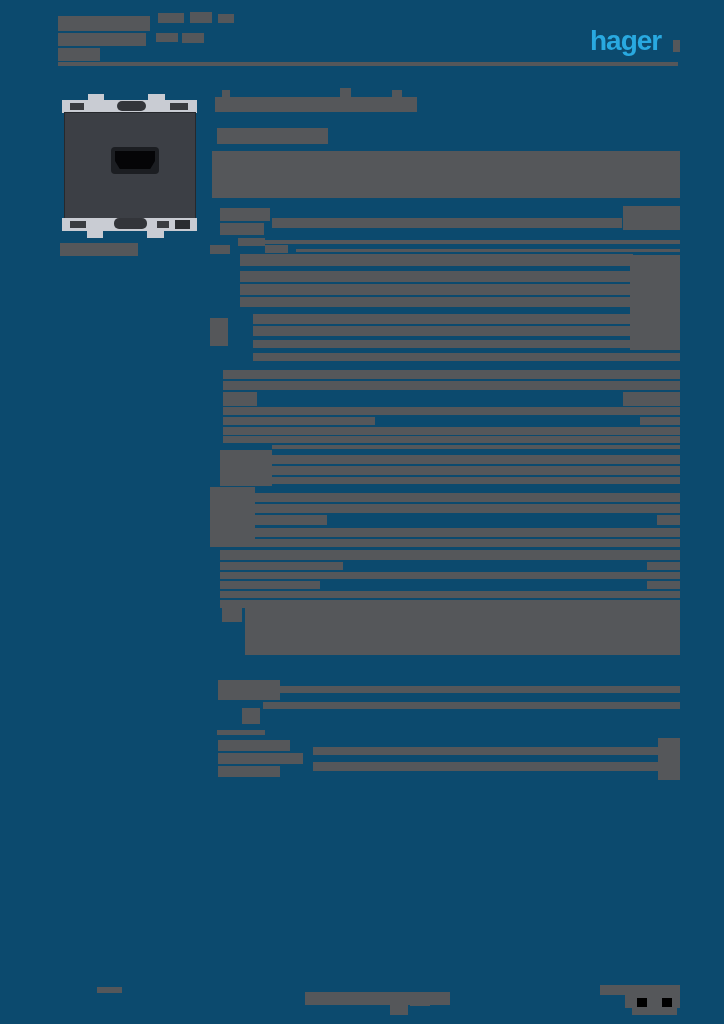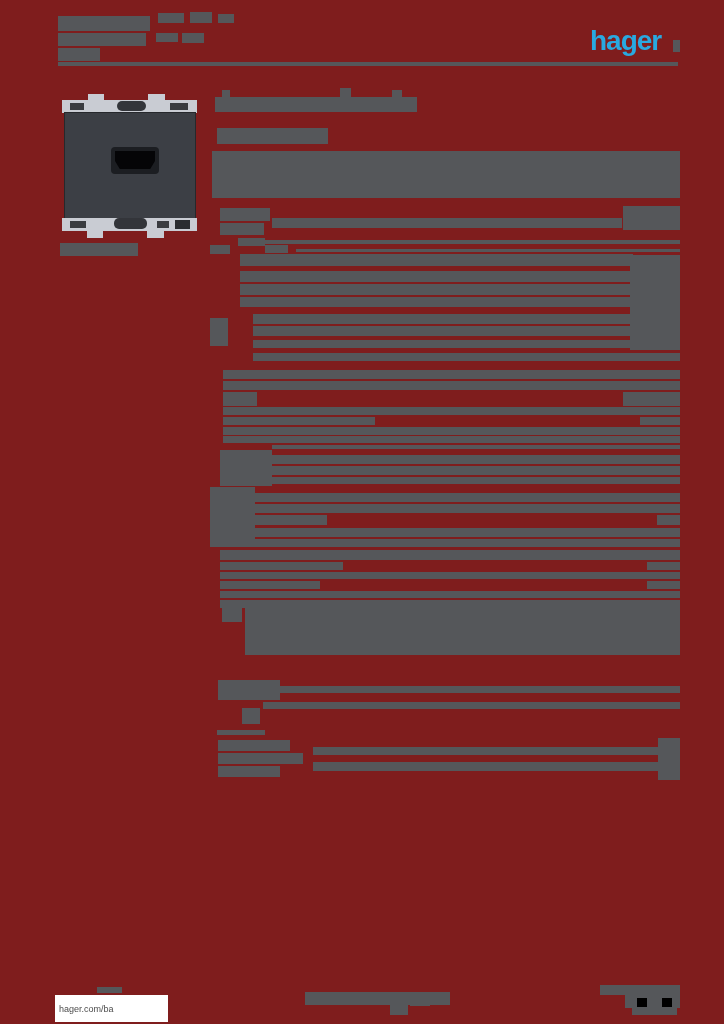--- a/index.html
+++ b/index.html
@@ -32,21 +32,21 @@
   #pi-tab-bl{left:27px;top:143px;width:16px;height:7px;background:#c9ccd3;}
   #pi-tab-br{left:87px;top:143px;width:17px;height:7px;background:#c9ccd3;}
   
   #footer-link-box{position:absolute;left:55px;top:995px;width:113px;height:27px;background:#ffffff;
       display:flex;align-items:center;}
   #footer-link{font-size:9px;color:#4c4c4c;padding-left:4px;letter-spacing:0px;}
 </style>
 </head>
 <body>
 
-<div id="page" style="background: #7f1d1d;">
+<div id="page" style="background: #0c4a6e;">
 
   <div id="logo" style="color: rgb(41, 169, 224);">hager</div>
   <div id="logo-reg"></div>
   <div id="header-rule"></div>
 
   <div id="product-image">
     <div class="pi" id="pi-tab-tl"></div>
     <div class="pi" id="pi-tab-tr"></div>
     <div class="pi" id="pi-strip-top"></div>
     <div class="pi" id="pi-mark-t1"></div>
@@ -145,17 +145,14 @@
       <div class="blk" style="left: 305px; top: 992px; width: 145px; height: 13px; background: rgb(85, 87, 90);"></div>
       <div class="blk" style="left: 390px; top: 1005px; width: 18px; height: 10px; background: rgb(85, 87, 90);"></div>
       <div class="blk" style="left: 410px; top: 1002px; width: 20px; height: 4px; background: rgb(85, 87, 90);"></div>
       <div class="blk" style="left: 600px; top: 985px; width: 25px; height: 10px; background: rgb(85, 87, 90);"></div>
       <div class="blk" style="left: 625px; top: 985px; width: 55px; height: 23px; background: rgb(85, 87, 90);"></div>
       <div class="blk" style="left: 632px; top: 1008px; width: 45px; height: 7px; background: rgb(85, 87, 90);"></div>
       <div class="blk" style="left: 637px; top: 998px; width: 10px; height: 9px; background: rgb(0, 0, 0);"></div>
       <div class="blk" style="left: 662px; top: 998px; width: 10px; height: 9px; background: rgb(0, 0, 0);"></div>
     </div>
 
-  <div id="footer-link-box">
-    <span id="footer-link">hager.com/ba</span>
-  </div>
 
 </div>
 
 </body></html>

